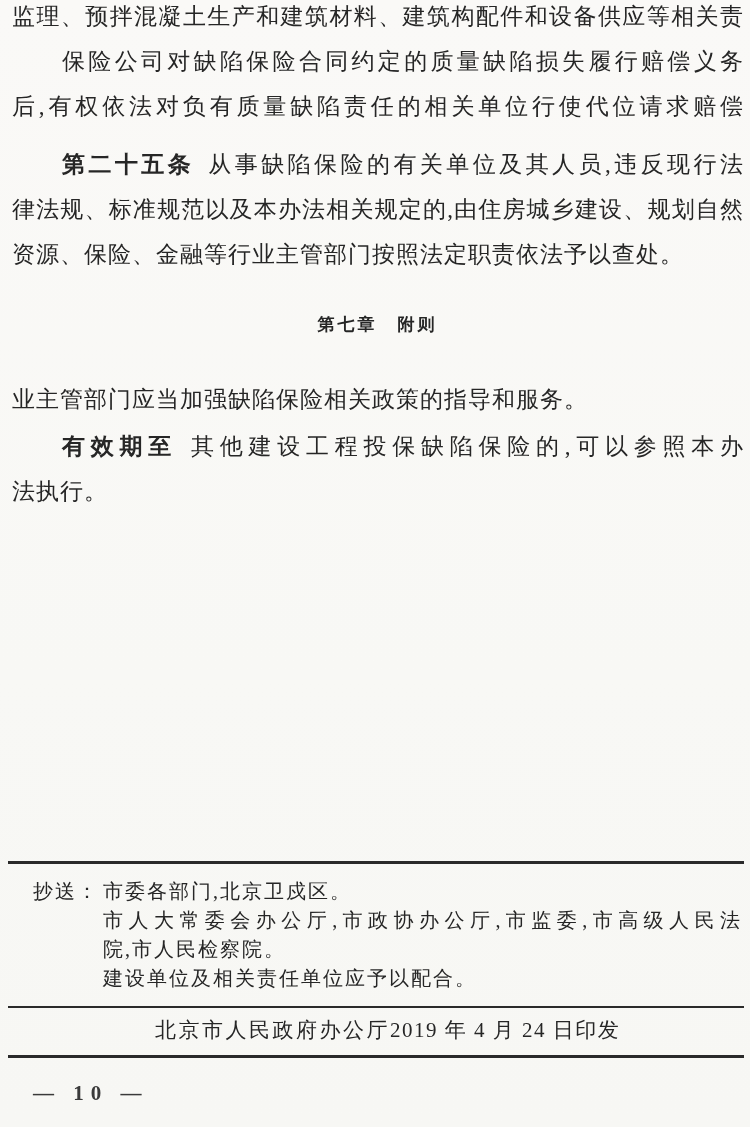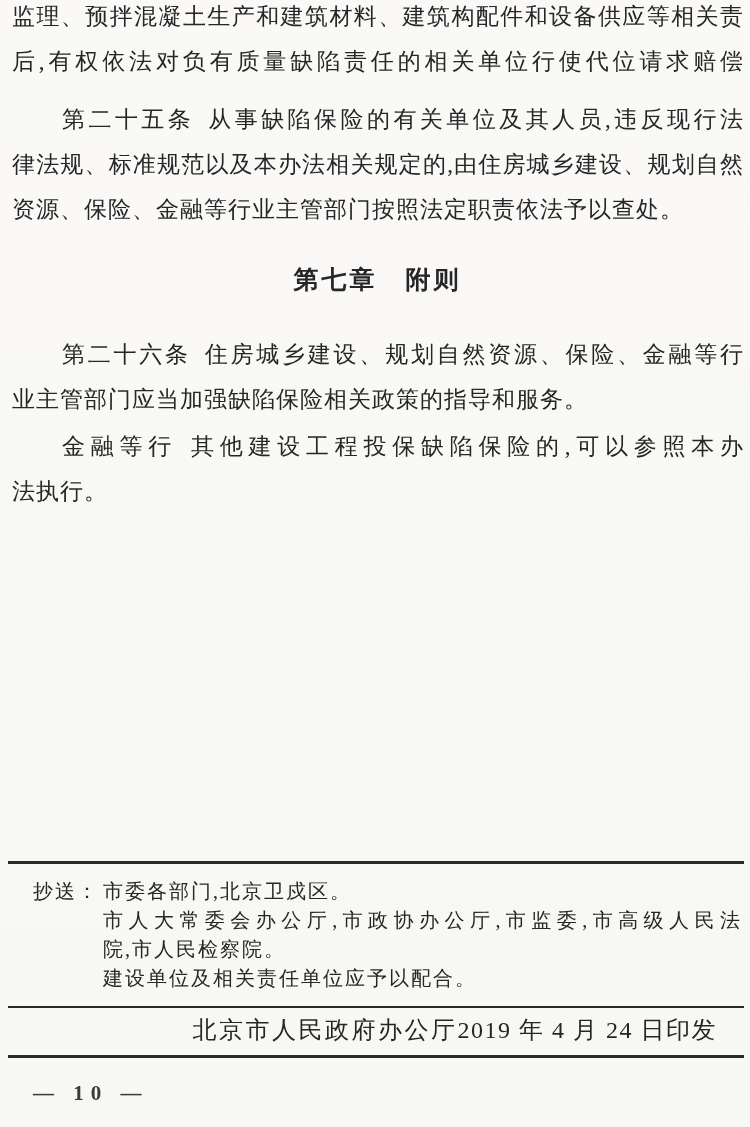--- a/index.html
+++ b/index.html
@@ -24,28 +24,28 @@
     line-height: 45px;
   }
   .line.short { letter-spacing: 1px; }
   .line.just {
     text-align: justify;
     text-align-last: justify;
     letter-spacing: 0;
   }
   .line.indent { padding-left: 50px; }
   .head {
-    font-weight: 400;
+    font-weight: 700;
     font-family: "Liberation Sans", "DejaVu Sans", sans-serif;
     margin-right: 14px;
   }
   .para-25 { margin-top: 13px; }
   .chapter {
     margin-top: 25px;
-    font-size: 25px;
+    font-size: 17px;
     line-height: 45px;
     font-weight: 700;
     font-family: "Liberation Sans", "DejaVu Sans", sans-serif;
     text-align: center;
     text-align-last: center;
     letter-spacing: 3px;
   }
   .para-26 { margin-top: 30px; }
   .para-27 { margin-top: 2px; }
   .para-28 { margin-top: 6px; }
@@ -79,25 +79,25 @@
   .cc-line { letter-spacing: 2px; }
   .cc-line.just {
     letter-spacing: 0;
     text-align: justify;
     text-align-last: justify;
   }
 
   .issuer-row {
     position: absolute;
     left: 33px;
-    right: 33px;
+    right: 8px;
     top: 1016px;
     display: flex;
-    justify-content: flex-end;
-    font-size: 24px;
+    justify-content: center;
+    font-size: 21px;
     line-height: 28px;
   }
   .issuer { letter-spacing: 2.5px; }
   .print-date { letter-spacing: 1.5px; }
 
   .page-number {
     position: absolute;
     left: 33px;
     top: 1081px;
     font-size: 21px;
@@ -111,38 +111,38 @@
 
 <div class="page">
 
   <div class="body-text">
 
     <div class="para">
       <div class="line just"><span>监理、预拌混凝土生产和建筑材料、建筑构配件和设备供应等相关责</span></div>
     </div>
 
     <div class="para">
+      <div class="line just indent"><span>保险公司对缺陷保险合同约定的质量缺陷损失履行赔偿义务</span></div>
       <div class="line just"><span>后,有权依法对负有质量缺陷责任的相关单位行使代位请求赔偿</span></div>
     </div>
 
     <div class="para para-25">
       <div class="line just indent"><span class="head">第二十五条</span><span>从事缺陷保险的有关单位及其人员,违反现行法</span></div>
       <div class="line just"><span>律法规、标准规范以及本办法相关规定的,由住房城乡建设、规划自然</span></div>
       <div class="line short"><span>资源、保险、金融等行业主管部门按照法定职责依法予以查处。</span></div>
     </div>
 
     <div class="chapter">第七章　附则</div>
 
     <div class="para para-26">
-      <div class="line just indent"><span class="head">第二十六条</span><span>住房城乡建设、规划自然资源、保险、金融等行</span></div>
       <div class="line short"><span>业主管部门应当加强缺陷保险相关政策的指导和服务。</span></div>
     </div>
 
     <div class="para para-27">
-      <div class="line just indent"><span class="head">金融等行</span><span>其他建设工程投保缺陷保险的,可以参照本办</span></div>
+      <div class="line just indent"><span class="head">有效期至</span><span>其他建设工程投保缺陷保险的,可以参照本办</span></div>
       <div class="line short"><span>法执行。</span></div>
     </div>
 
 
   </div>
 
   <div class="rule rule-cc-top"></div>
 
   <div class="cc">
     <span class="cc-label">抄送：</span>

